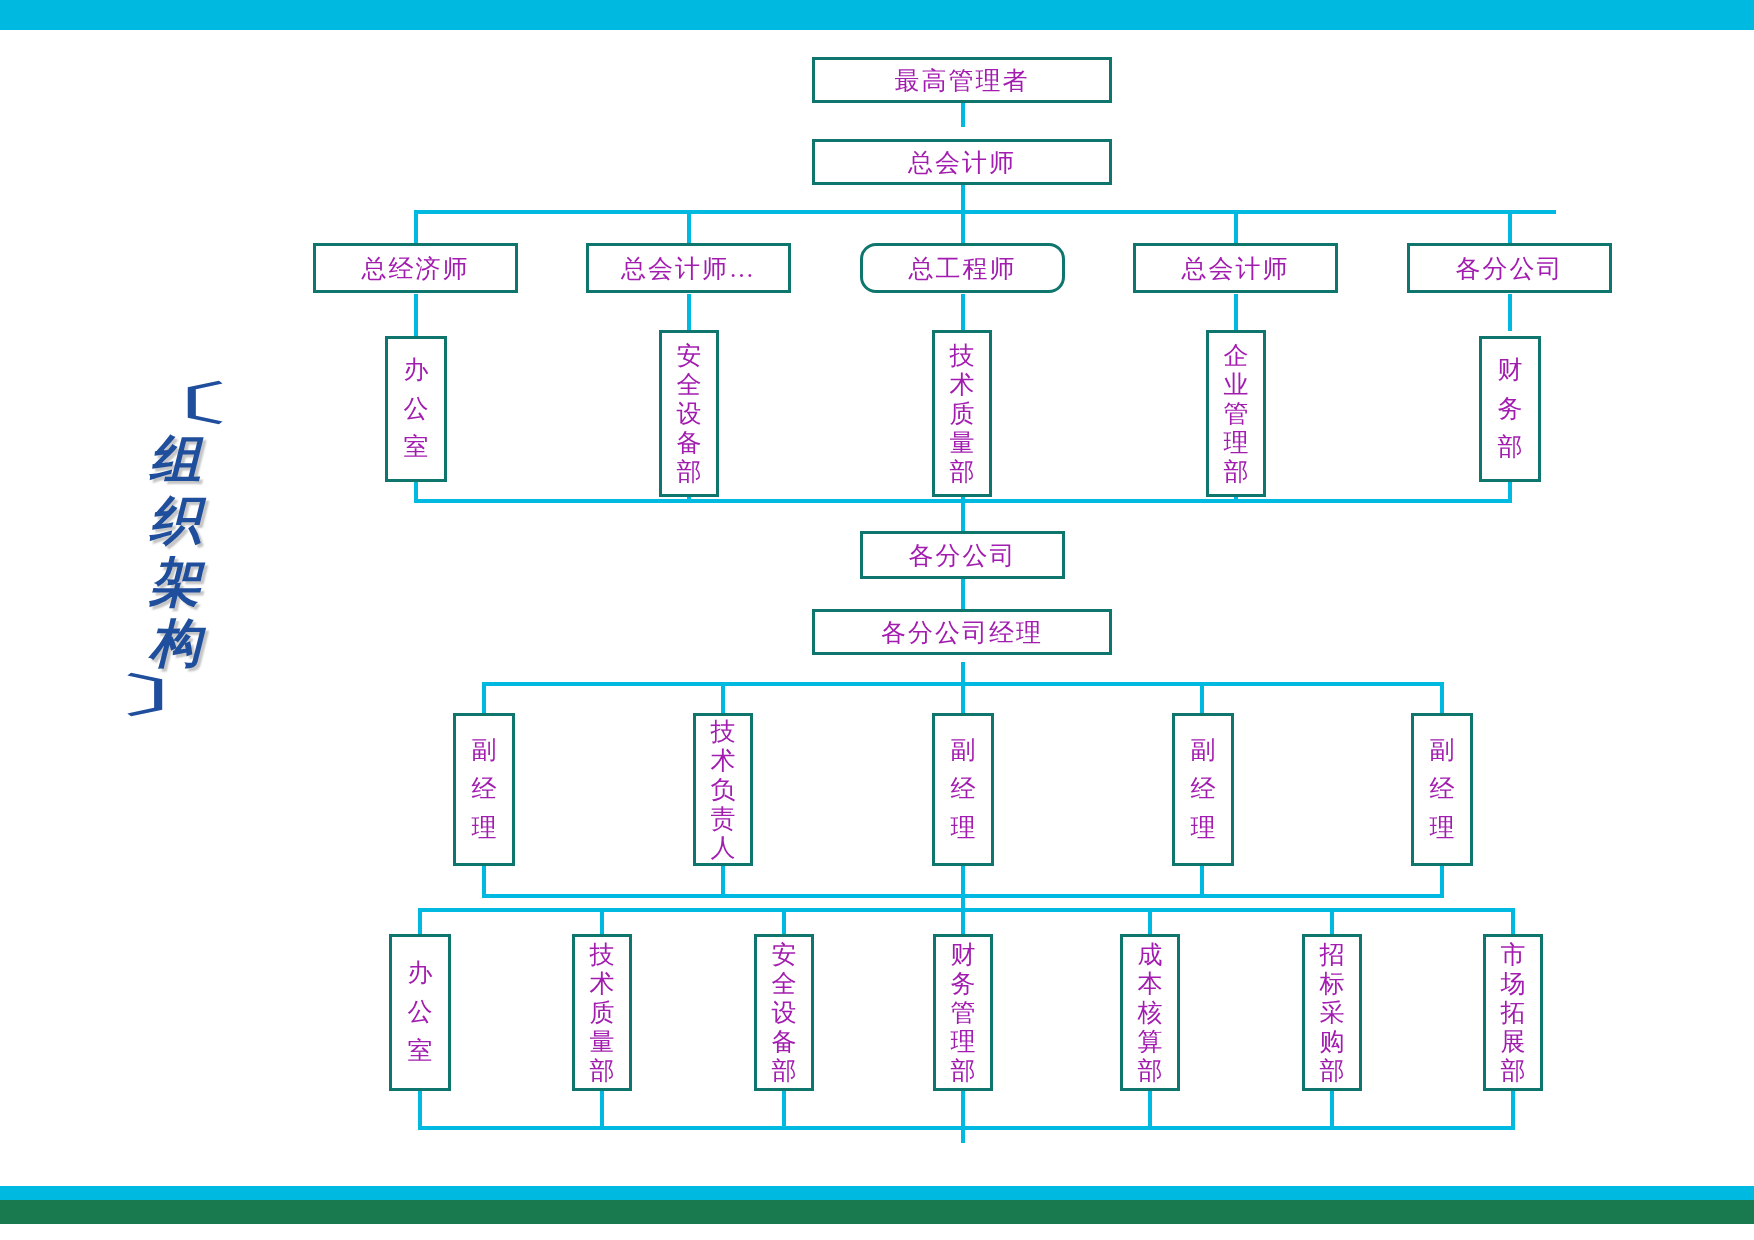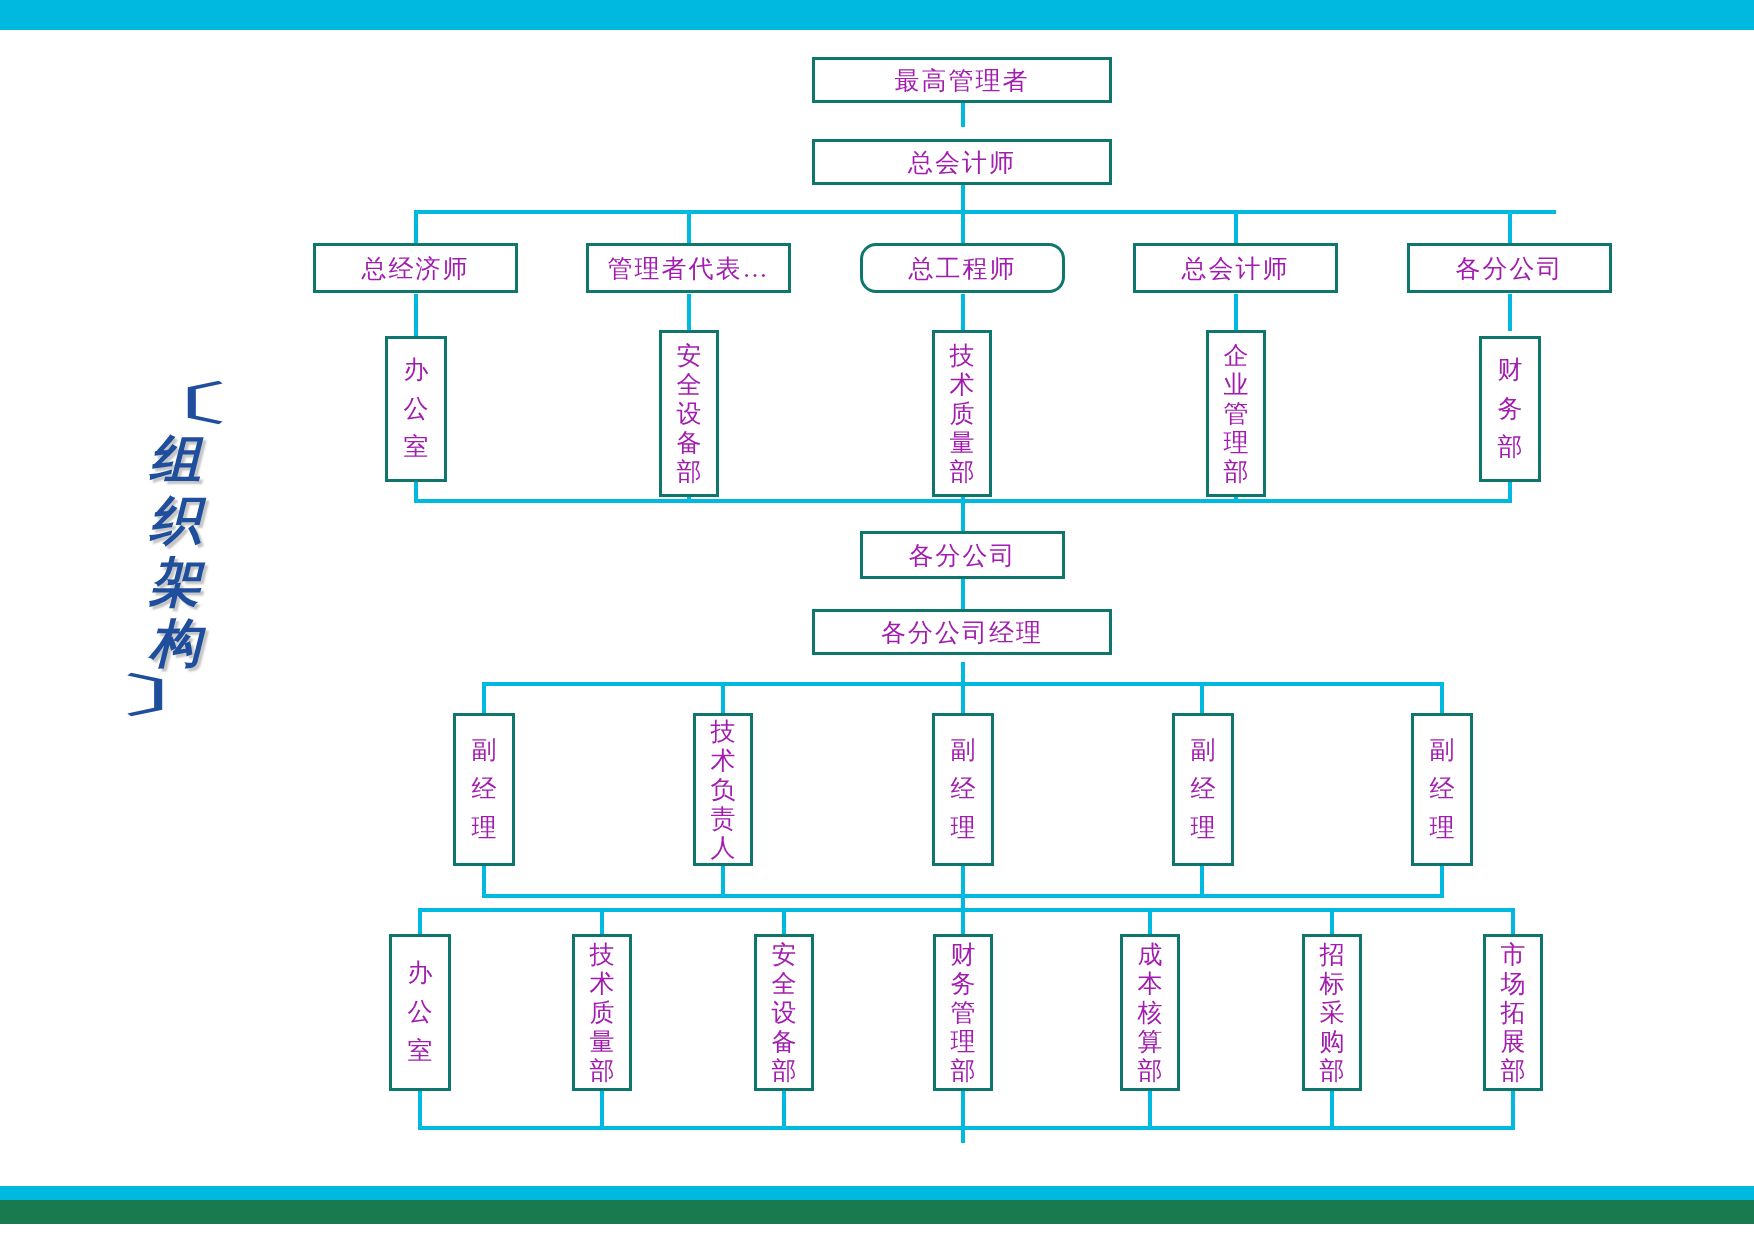--- a/index.html
+++ b/index.html
@@ -200,21 +200,21 @@
   <div class="ln" style="left:1330px; top:1090px; width:4px; height:40px;"></div>
   <div class="ln" style="left:1511px; top:1090px; width:4px; height:40px;"></div>
   <div class="ln" style="left:418px; top:1126px; width:1097px; height:4px;"></div>
   <div class="ln" style="left:961px; top:1126px; width:4px; height:17px;"></div>
 
   <div class="node h" style="left:812px; top:57px; width:300px; height:46px;">最高管理者</div>
 
   <div class="node h" style="left:812px; top:139px; width:300px; height:46px;">总会计师</div>
 
   <div class="node h" style="left:313px; top:243px; width:205px; height:50px;">总经济师</div>
-  <div class="node h" style="left:586px; top:243px; width:205px; height:50px;">管理者代表…</div>
+  <div class="node h" style="left:586px; top:243px; width:205px; height:50px;">总会计师…</div>
   <div class="node h" style="left:860px; top:243px; width:205px; height:50px;border-radius:16px;">总工程师</div>
   <div class="node h" style="left:1133px; top:243px; width:205px; height:50px;">总会计师</div>
   <div class="node h" style="left:1407px; top:243px; width:205px; height:50px;">各分公司</div>
 
   <div class="node v spaced" style="left:385px; top:336px; width:62px; height:146px;">
     <span class="ch">办</span>
     <span class="ch">公</span>
     <span class="ch">室</span>
   </div>
 

